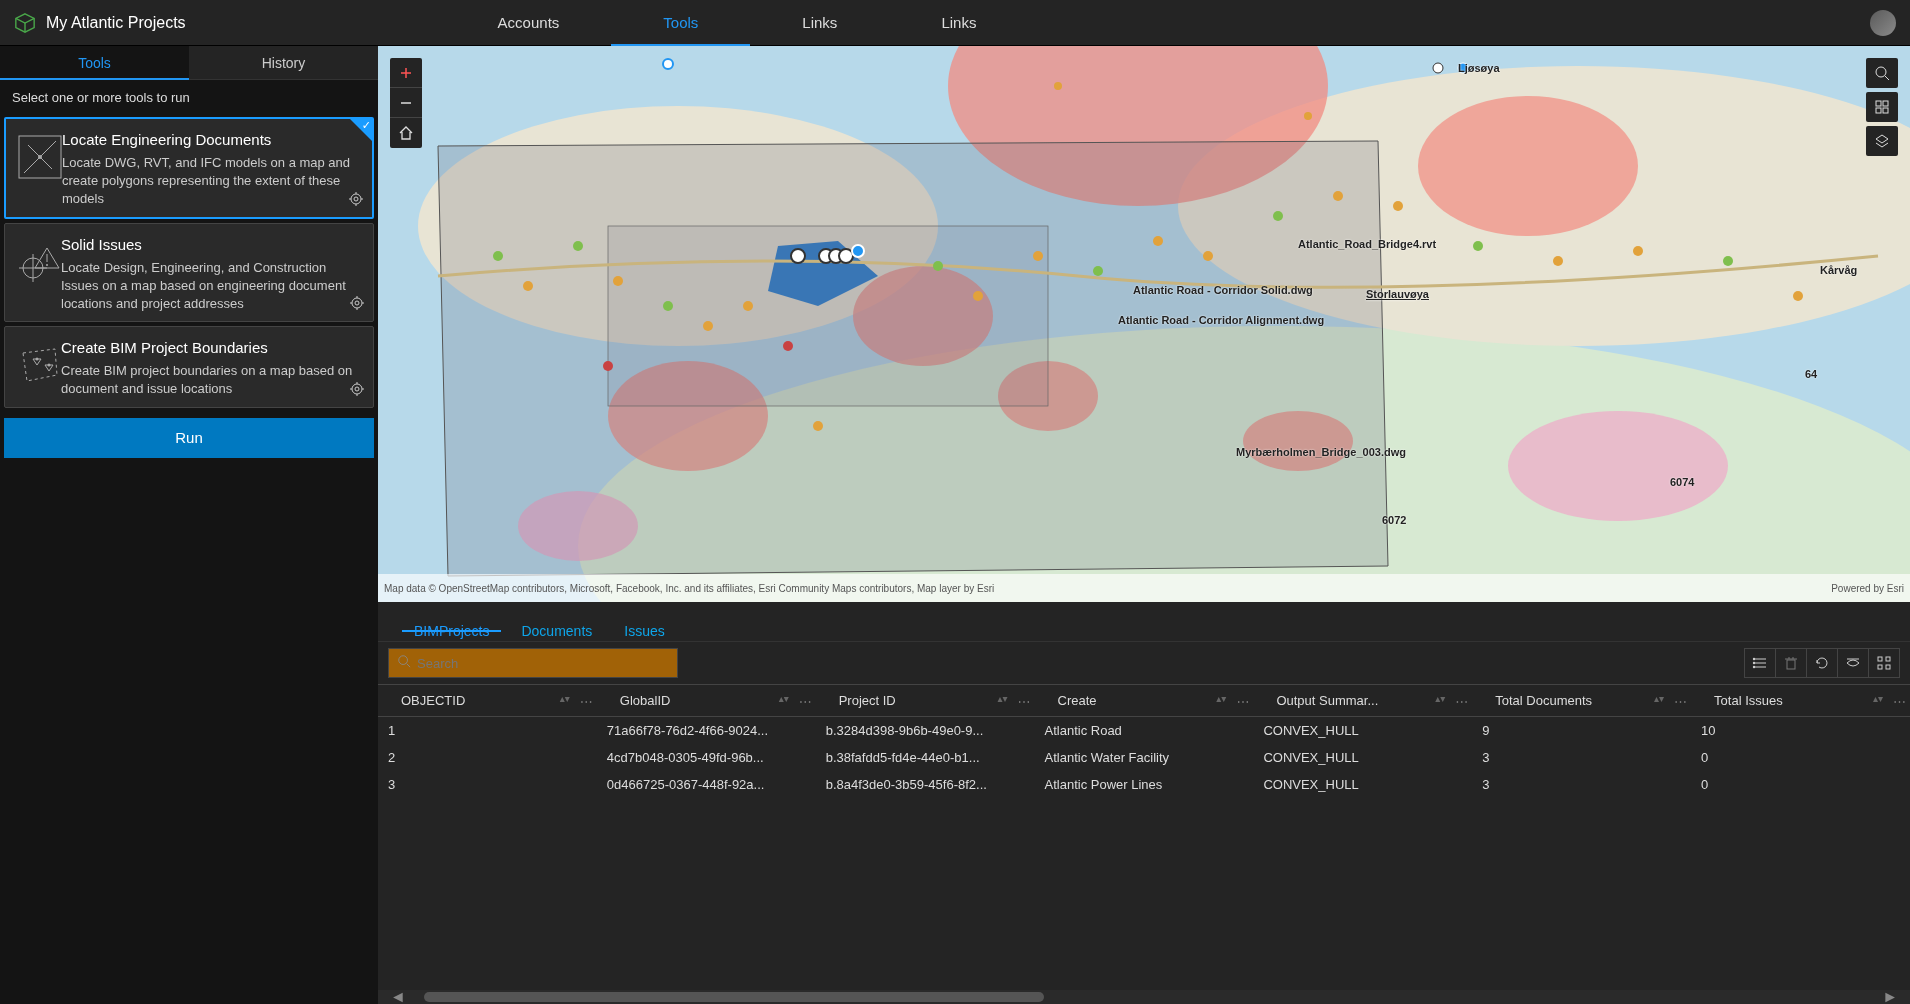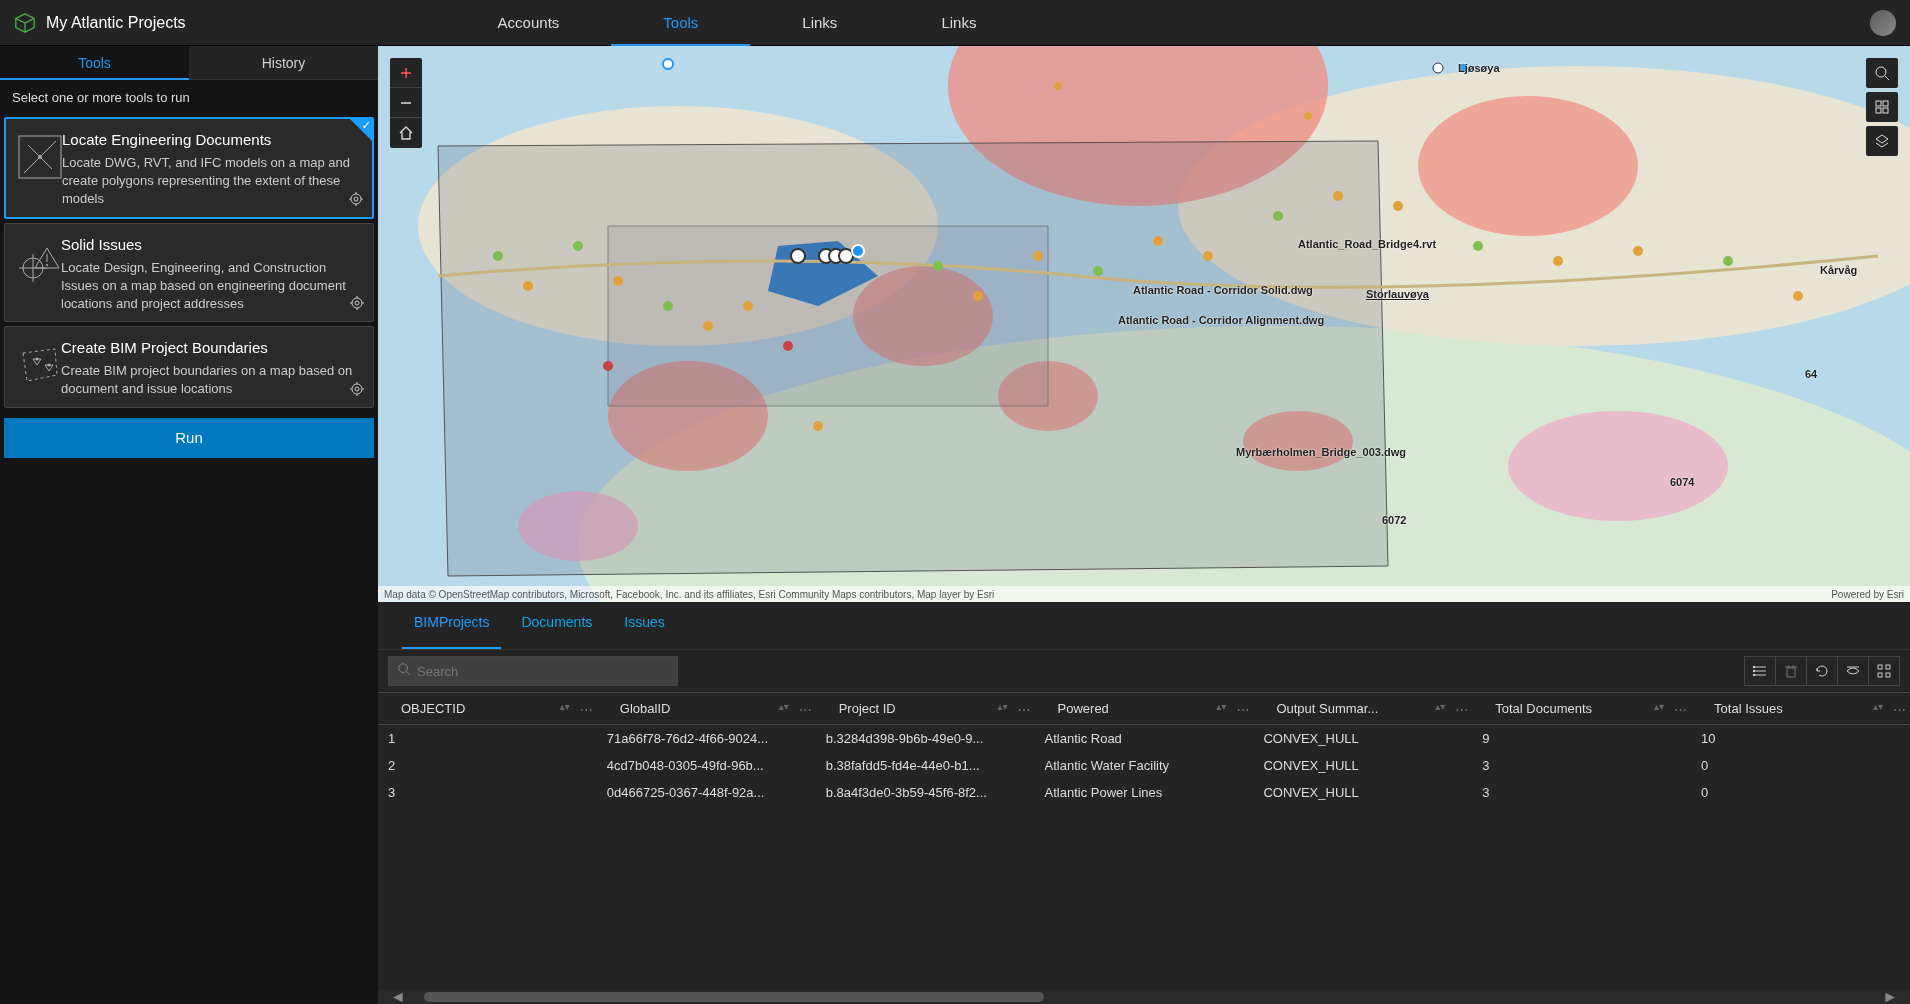--- a/index.html
+++ b/index.html
@@ -29,36 +29,36 @@
 .tool-icon { width: 44px; height: 44px; flex-shrink: 0; margin-top: 4px; display: flex; align-items: center; justify-content: center; }
 .tool-body { flex: 1; }
 .tool-title { font-size: 15px; font-weight: 500; color: #fff; margin-bottom: 6px; }
 .tool-desc { font-size: 13px; color: #ccc; line-height: 1.4; }
 .tool-gear { position: absolute; bottom: 6px; right: 8px; color: #ccc; cursor: pointer; }
 .run-btn { margin: 10px 4px; height: 40px; background: #0079c1; color: #fff; text-align: center; line-height: 40px; font-size: 15px; cursor: pointer; }
 
 
 .map-area { position: absolute; top: 46px; left: 378px; right: 0; height: 556px; background: linear-gradient(180deg,#a8d2e8 0%, #e8e4d4 50%, #cde5d8 100%); overflow: hidden; }
 .map-svg { position: absolute; inset: 0; }
-.map-attr { position: absolute; bottom: 0; left: 0; right: 0; height: 16px; background: rgba(255,255,255,0.65); color: #555; font-size: 10px; display: flex; align-items: center; padding: 0 6px; }
+.map-attr { position: absolute; bottom: 0; left: 0; right: 0; height: 28px; background: rgba(255,255,255,0.65); color: #555; font-size: 10px; display: flex; align-items: center; padding: 0 6px; }
 .map-attr .right { margin-left: auto; }
 .map-ctrl { position: absolute; top: 12px; left: 12px; width: 32px; background: #242424; border-radius: 2px; }
 .map-ctrl div { height: 30px; display: flex; align-items: center; justify-content: center; color: #ddd; cursor: pointer; border-bottom: 1px solid #444; font-size: 16px; }
 .map-ctrl div:last-child { border-bottom: none; }
 .map-right-ctrls { position: absolute; top: 12px; right: 12px; width: 32px; }
 .map-right-ctrls div { height: 30px; margin-bottom: 4px; background: #242424; display: flex; align-items: center; justify-content: center; color: #ddd; cursor: pointer; border-radius: 2px; }
 .map-label { position: absolute; font-size: 11px; color: #222; font-weight: bold; text-shadow: 0 0 2px #fff; }
 
 
 .bottom-panel { position: absolute; left: 378px; right: 0; top: 602px; bottom: 0; background: #242424; display: flex; flex-direction: column; }
-.bp-tabs { display: flex; padding: 0 24px; height: 48px; border-bottom: 1px solid #333; }
+.bp-tabs { display: flex; padding: 9px 24px; height: 40px; border-bottom: 1px solid #333; }
 .bp-tab { padding: 0 12px; line-height: 40px; font-size: 14px; color: #0ea5e9; cursor: pointer; border-bottom: 2px solid transparent; margin-right: 8px; }
 .bp-tab.active { color: #1a9cff; border-bottom-color: #1a9cff; }
 .bp-toolbar { display: flex; align-items: center; padding: 6px 10px; gap: 8px; }
-.search-box { width: 290px; height: 30px; background: #404040; border: 1px solid #444; display: flex; align-items: center; padding: 0 8px; }
+.search-box { width: 290px; height: 30px; background: #a16207; border: 1px solid #444; display: flex; align-items: center; padding: 0 8px; }
 .search-box input { background: transparent; border: none; outline: none; color: #ccc; font-size: 13px; width: 100%; }
 .search-box .icon { color: #888; margin-right: 6px; }
 .bp-actions { margin-left: auto; display: flex; gap: 0; }
 .bp-actions div { width: 32px; height: 30px; display: flex; align-items: center; justify-content: center; color: #ccc; cursor: pointer; border: 1px solid #444; margin-left: -1px; }
 .table-wrap { flex: 1; overflow: auto; }
 table { width: 100%; border-collapse: collapse; font-size: 13px; }
 th { text-align: left; padding: 8px 23px; color: #ddd; font-weight: 400; border-top: 1px solid #444; border-bottom: 1px solid #444; background: #242424; position: relative; }
 th .sort { float: right; color: #666; font-size: 10px; margin-right: 4px; }
 th .more { position: absolute; right: 4px; top: 50%; transform: translateY(-50%); color: #888; cursor: pointer; }
 td { padding: 6px 10px; color: #ddd; white-space: nowrap; overflow: hidden; text-overflow: ellipsis; max-width: 160px; }
@@ -366,21 +366,21 @@
           <col style="width:160px">
           <col style="width:160px">
           <col style="width:160px">
           <col style="width:160px">
         </colgroup>
       <thead>
           <tr id="thead-row">
             <th><span>OBJECTID</span><span class="sort">▴▾</span><span class="more">⋯</span></th>
             <th><span>GlobalID</span><span class="sort">▴▾</span><span class="more">⋯</span></th>
             <th><span>Project ID</span><span class="sort">▴▾</span><span class="more">⋯</span></th>
-            <th><span>Powered</span><span class="sort">▴▾</span><span class="more">⋯</span></th>
+            <th><span>Create</span><span class="sort">▴▾</span><span class="more">⋯</span></th>
             <th><span>Output Summar...</span><span class="sort">▴▾</span><span class="more">⋯</span></th>
             <th><span>Total Documents</span><span class="sort">▴▾</span><span class="more">⋯</span></th>
             <th><span>Total Issues</span><span class="sort">▴▾</span><span class="more">⋯</span></th>
           </tr>
         </thead>
       <tbody id="tbody">
           <tr>
             <td>1</td>
             <td>71a66f78-76d2-4f66-9024...</td>
             <td>b.3284d398-9b6b-49e0-9...</td>

